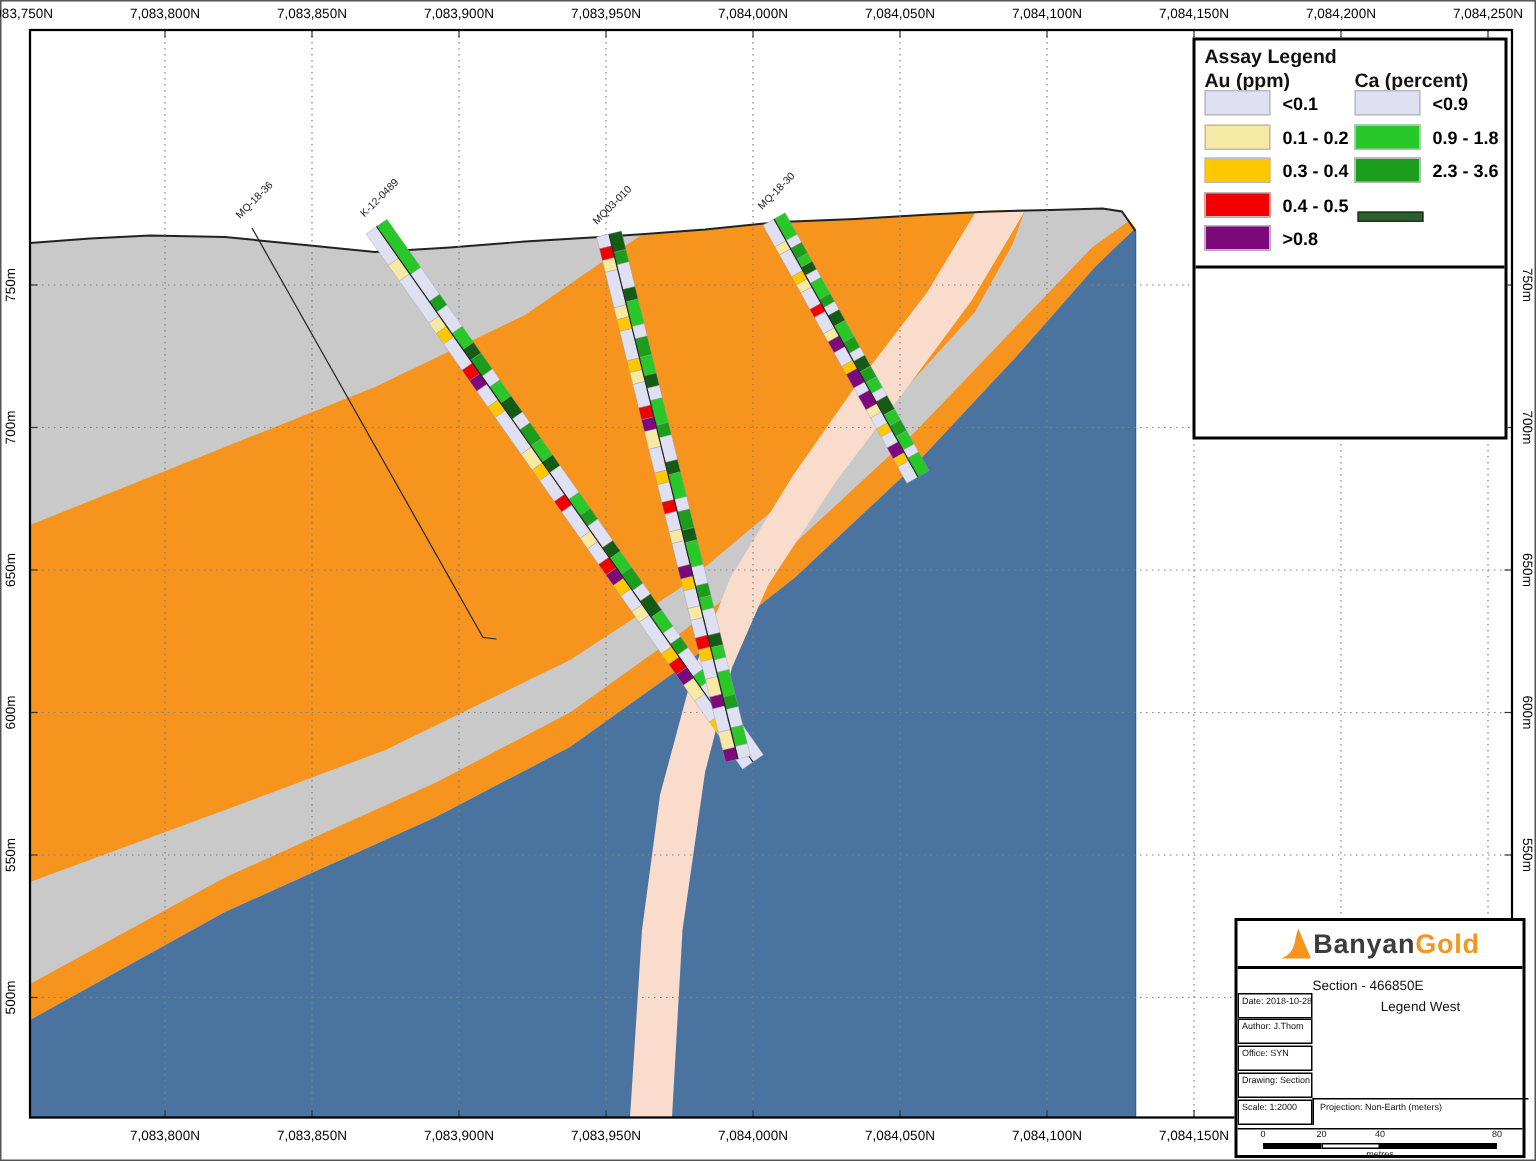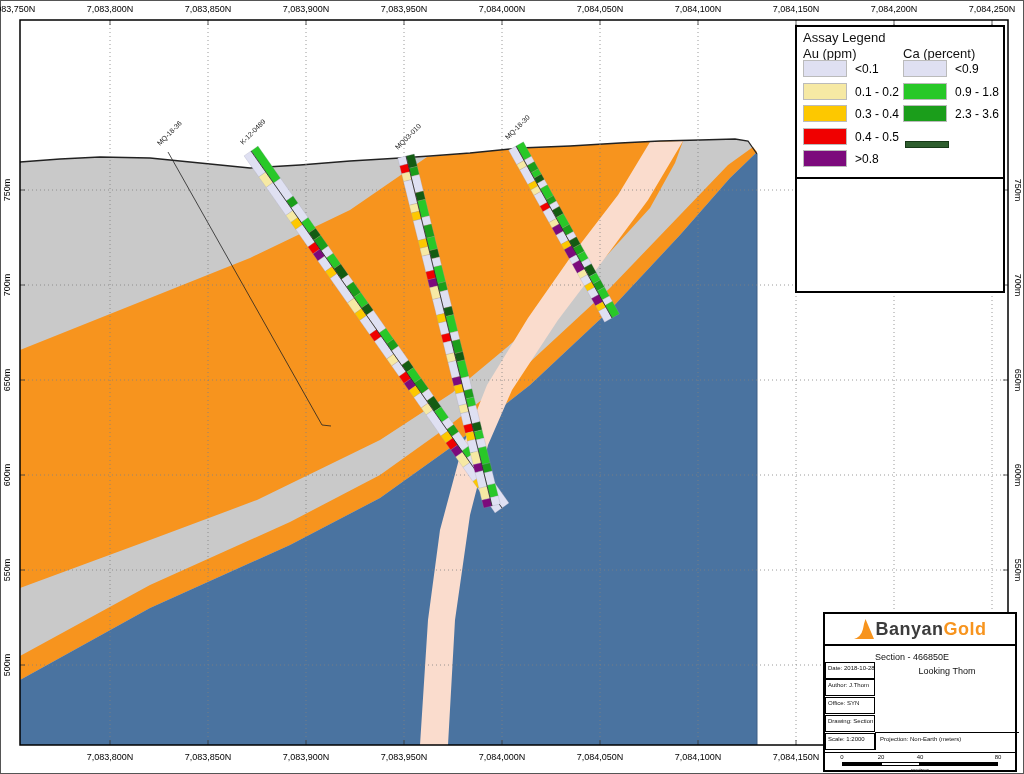--- a/index.html
+++ b/index.html
@@ -7,21 +7,21 @@
     width:1024px;height:774px;position:relative;background:#fff;overflow:hidden;
     font-family:"Liberation Sans", sans-serif;
     box-shadow: inset 0 0 0 1px #555;
   }
   #scene{position:absolute;left:0;top:0;}
   .axis-label{font-size:9px;fill:#000;}
   .hole-label{font-size:7px;fill:#222;}
   
   .legend{
     position:absolute;left:795px;top:25px;width:210px;height:268px;
-    background:#fff;border:2px solid #000;box-sizing:border-box;
+    background:#fff;border:2px solid #000;box-sizing:border-box;font-weight:bold;
   }
   .legend-title{position:absolute;left:6px;top:3px;font-size:13px;color:#111;}
   .legend-hdr{position:absolute;top:19px;font-size:13px;color:#111;}
   .legend-hdr.au{left:6px;} .legend-hdr.ca{left:106px;}
   .lg-row{position:absolute;height:17px;}
   .lg-swatch{position:absolute;width:44px;height:17px;border:1px solid #bbb;box-sizing:border-box;}
   .lg-label{position:absolute;left:52px;top:2px;font-size:12px;color:#000000;white-space:nowrap;}
   .legend-divider{position:absolute;left:0;top:150px;width:100%;border-top:2px solid #000;}
   .ca-bar{position:absolute;left:108px;top:114px;width:44px;height:7px;border:1px solid #173917;box-sizing:border-box;}
   
@@ -370,21 +370,21 @@
 
 <div class="titleblock">
   <div class="tb-logo">
     <svg width="22" height="24" viewBox="0 0 22 24">
       <path d="M1,22 Q8,20 10,12 Q11,6 12.5,2 L21,22 Z" fill="#f7941e"></path>
     </svg>
     <span class="tb-logo-text"><span class="b1">Banyan</span><span class="b2">Gold</span></span>
   </div>
   <div class="tb-mid">
     <div class="tb-title">Section - 466850E</div>
-    <div class="tb-title2">Looking Thom</div>
+    <div class="tb-title2">Legend West</div>
     <div class="tb-cell" style="top:16px">Date: 2018-10-28</div>
     <div class="tb-cell" style="top:33px">Author: J.Thom</div>
     <div class="tb-cell" style="top:51px">Office: SYN</div>
     <div class="tb-cell" style="top:69px">Drawing: Section</div>
     <div class="tb-cell" style="top:87px">Scale: 1:2000</div>
     <div class="tb-proj">Projection: Non-Earth (meters)</div>
   </div>
   <div class="tb-scale">
     <span class="sb-tick" style="left:17px">0</span>
     <span class="sb-tick" style="left:56px">20</span>

